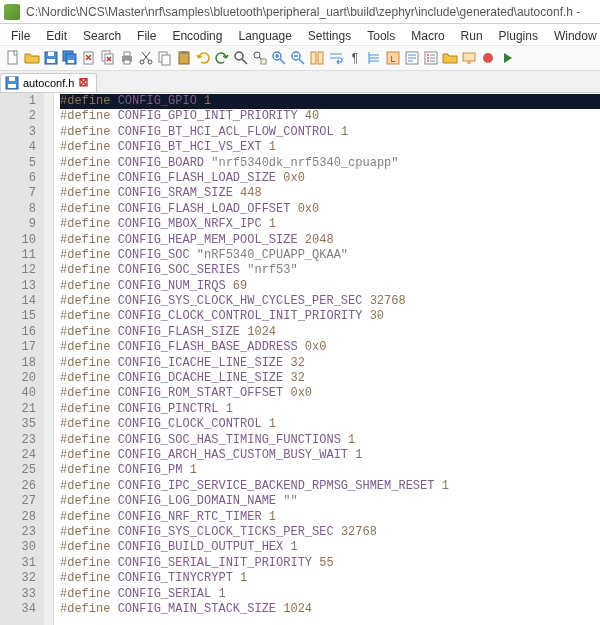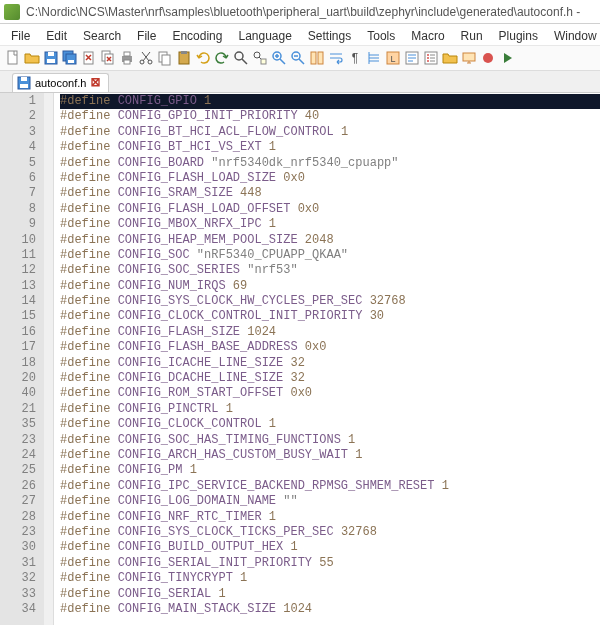--- a/index.html
+++ b/index.html
@@ -57,21 +57,21 @@
     flex-wrap: nowrap;
     overflow: hidden;
   }
   .tb { width: 18px; height: 18px; display:flex; align-items:center; justify-content:center; flex-shrink:0; }
   .tb svg { width: 16px; height: 16px; }
   .tabbar {
     background: #f0f0f0;
     height: 22px;
     display: flex;
     align-items: flex-end;
-    padding-left: 12px;
+    padding-left: 0;
     border-bottom: 1px solid #ccc;
   }
   .tab {
     background: #fff;
     border: 1px solid #ccc;
     border-bottom: none;
     padding: 2px 6px 2px 4px;
     display: flex;
     align-items: center;
     gap: 4px;

